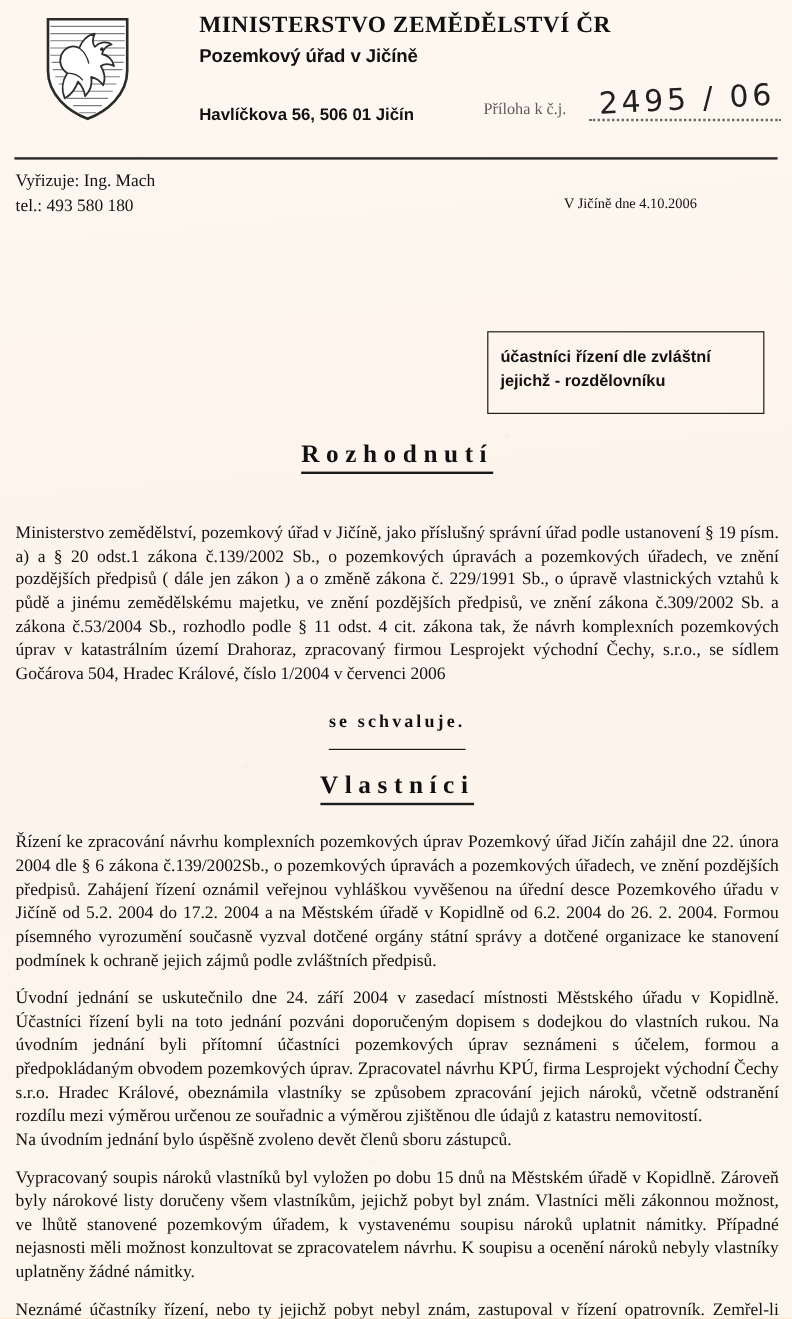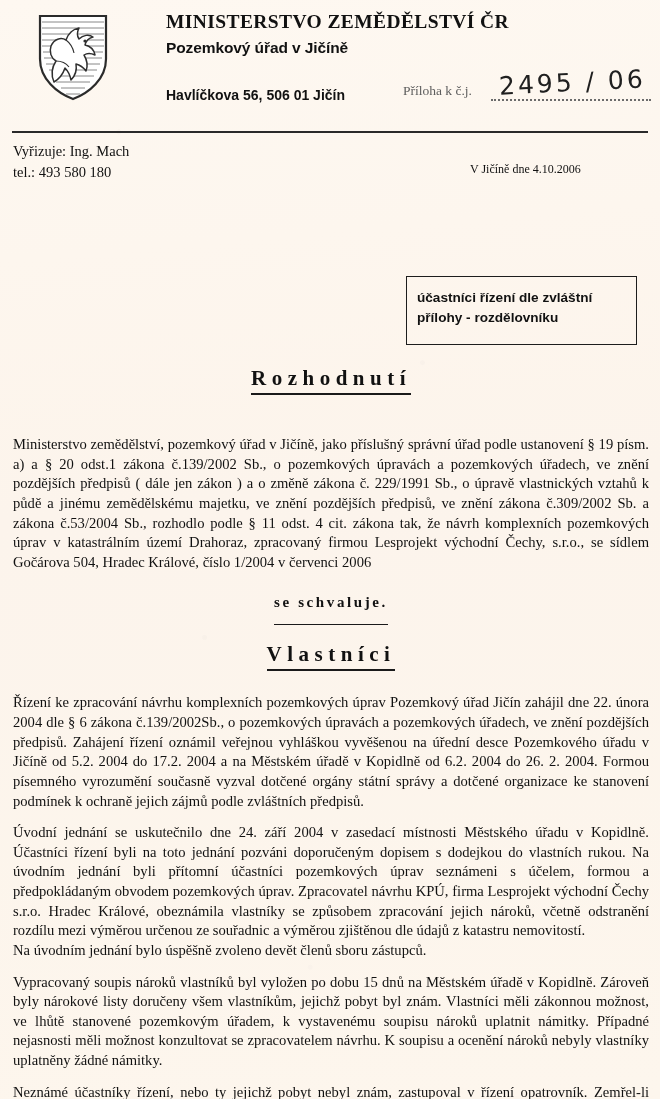--- a/index.html
+++ b/index.html
@@ -263,21 +263,21 @@
   <div id="reference-block">
     <div>Vyřizuje: Ing. Mach</div>
     <div>tel.: 493 580 180</div>
   </div>
 
   <div id="date-line">V Jičíně dne 4.10.2006</div>
 
   <div id="addressee-box">
     <div id="addressee-inner">
       <div class="line">účastníci řízení dle  zvláštní</div>
-      <div class="line">přílohy - rozdělovníku</div>
+      <div class="line">jejichž - rozdělovníku</div>
     </div>
   </div>
 
   <div id="body-area">
 
     <div class="doc-heading">
       <span>Rozhodnutí</span>
     </div>
 
     <div class="spacer-xl"></div>

